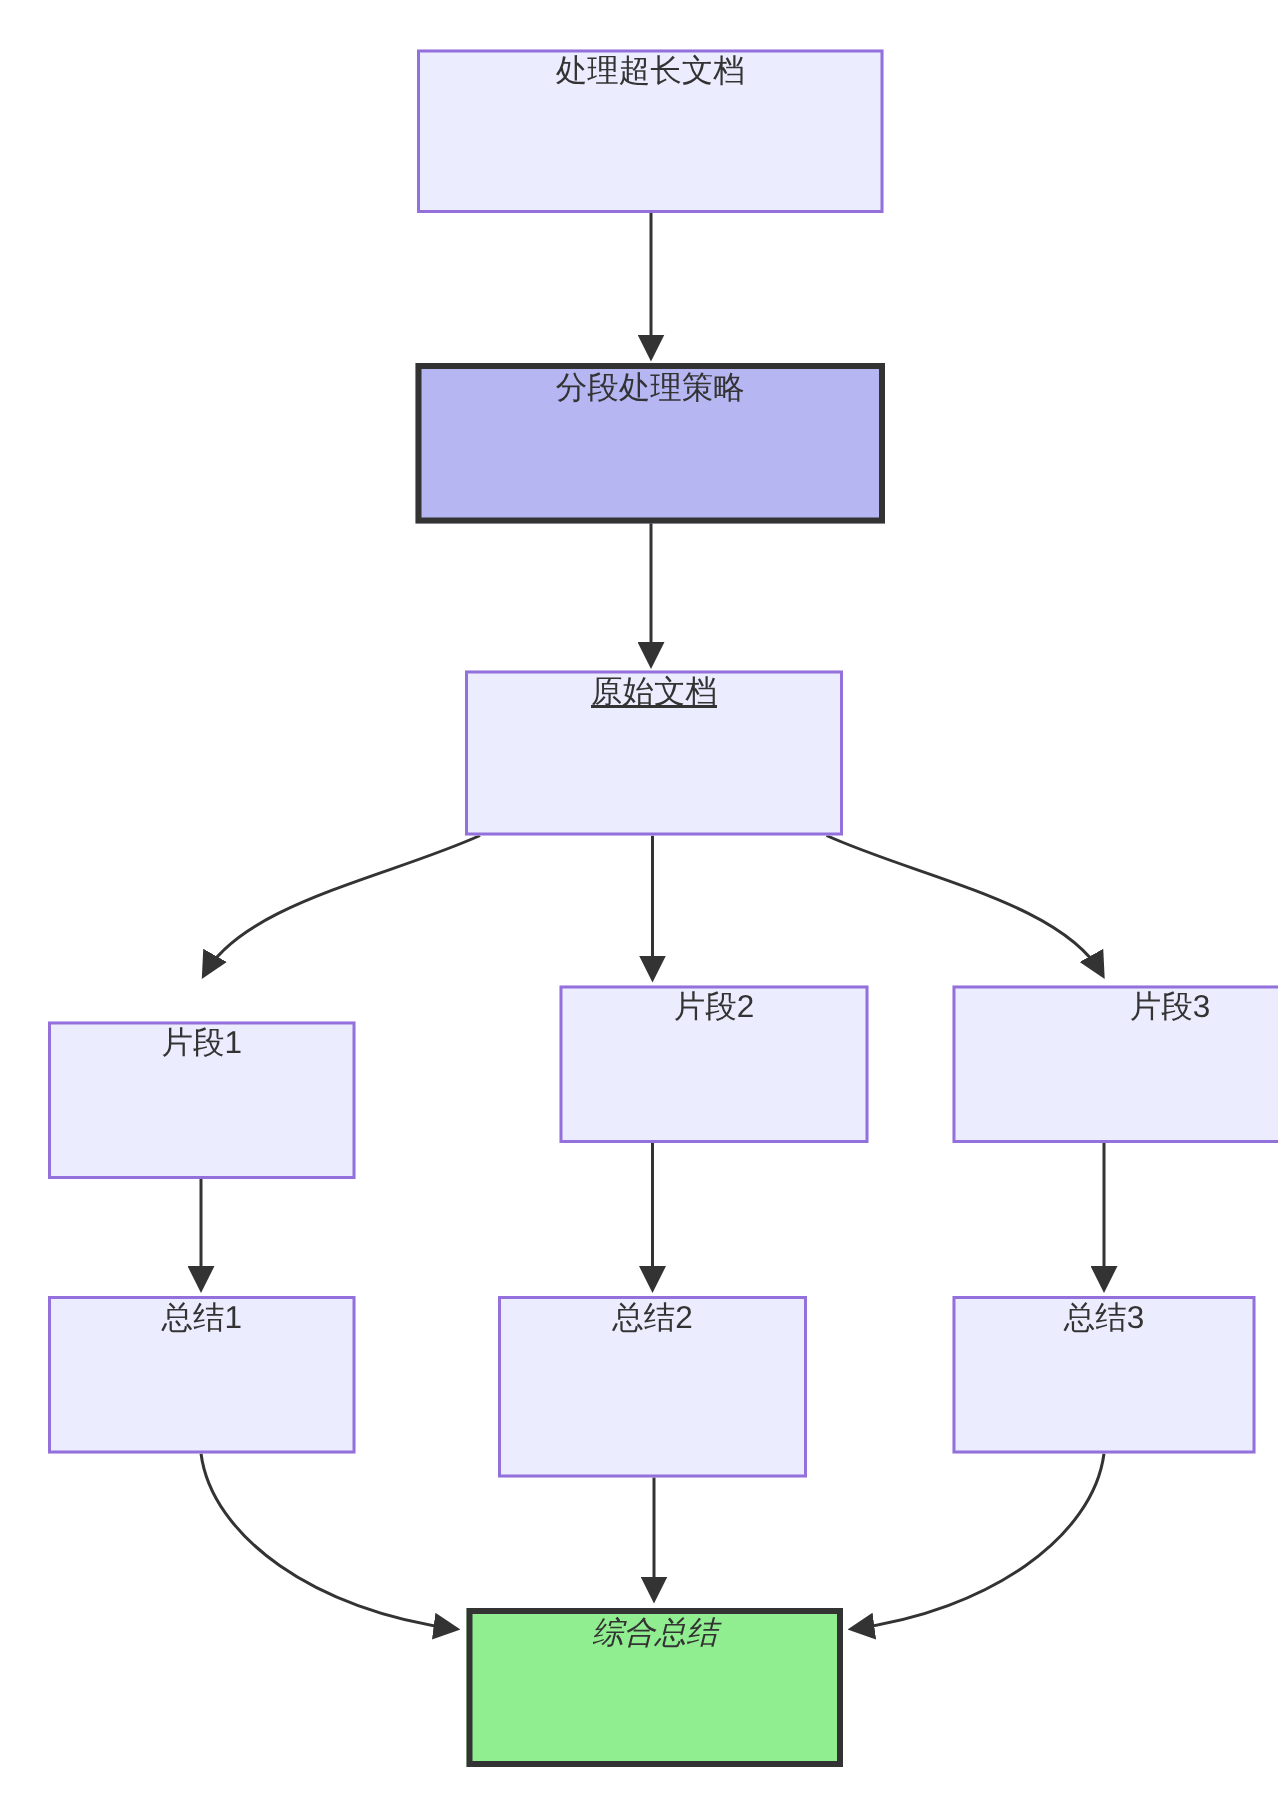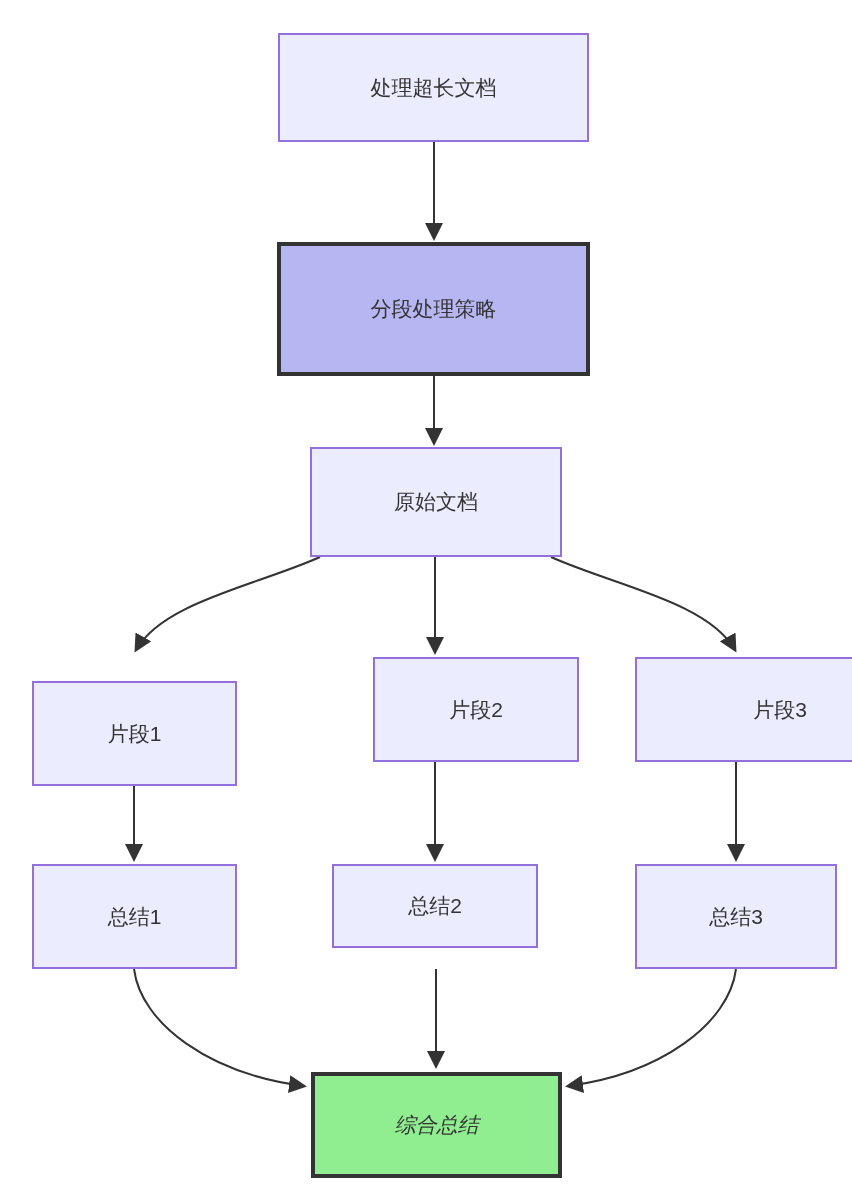--- a/index.html
+++ b/index.html
@@ -23,21 +23,21 @@
   }
   .edges path.edge {
     fill: none;
     stroke: var(--edge, #333333);
     stroke-width: 2px;
   }
   .node {
     position: absolute;
     box-sizing: border-box;
     display: flex;
-    align-items: center;
+    align-items: flex-start;
     justify-content: center;
     background: var(--node-fill, #ECECFF);
     border: 2px solid var(--node-border, #9370DB);
     color: var(--text, #333333);
     font-size: 21px;
     line-height: 1.2;
     text-align: center;
   }
   .node.highlight {
     background: var(--highlight-fill, #B6B6F2);
@@ -74,45 +74,45 @@
     <path class="edge" marker-end="url(#arrowhead)" d="M736 762 L736 859"></path>
     <path class="edge" marker-end="url(#arrowhead)" d="M134 969 C 141 1024, 210 1074, 304 1086"></path>
     <path class="edge" marker-end="url(#arrowhead)" d="M436 969 L436 1066"></path>
     <path class="edge" marker-end="url(#arrowhead)" d="M736 969 C 729 1024, 660 1074, 568 1086"></path>
   </svg>
 
   <div class="node default" style="left:278px; top:33px; width:311px; height:109px;">
     <span class="node-label">处理超长文档</span>
   </div>
 
-  <div class="node highlight" style="left:277px; top:242px; width:313px; height:134px;">
+  <div class="node highlight" style="left:277px; top:242px; width:313px; height:107px;">
     <span class="node-label">分段处理策略</span>
   </div>
 
-  <div class="node default" style="left:310px; top:447px; width:252px; height:110px;">
+  <div class="node default" style="left:310px; top:447px; width:252px; height:110px;text-decoration:underline;">
     <span class="node-label">原始文档</span>
   </div>
 
   <div class="node default" style="left:32px; top:657px; width:205px; height:105px;margin-top:24px;">
     <span class="node-label">片段1</span>
   </div>
 
   <div class="node default" style="left:332px; top:657px; width:206px; height:105px;margin-left:41px;">
     <span class="node-label">片段2</span>
   </div>
 
   <div class="node default" style="left:635px; top:657px; width:244px; height:105px;padding-left:46px;">
     <span class="node-label">片段3</span>
   </div>
 
   <div class="node default" style="left:32px; top:864px; width:205px; height:105px;">
     <span class="node-label">总结1</span>
   </div>
 
-  <div class="node default" style="left:332px; top:864px; width:206px; height:84px;">
+  <div class="node default" style="left:332px; top:864px; width:206px; height:121px;">
     <span class="node-label">总结2</span>
   </div>
 
   <div class="node default" style="left:635px; top:864px; width:202px; height:105px;">
     <span class="node-label">总结3</span>
   </div>
 
   <div class="node success" style="left:311px; top:1072px; width:251px; height:106px;">
     <span class="node-label">综合总结</span>
   </div>

